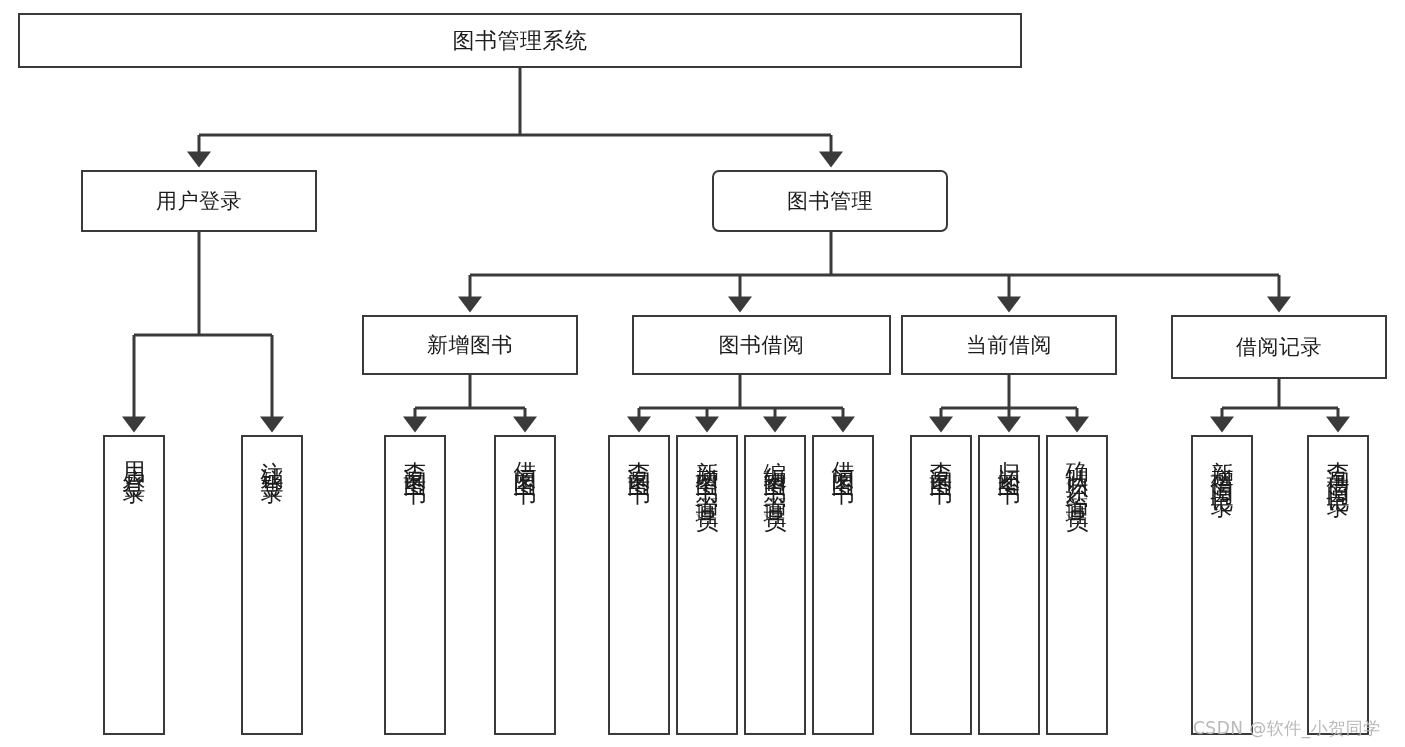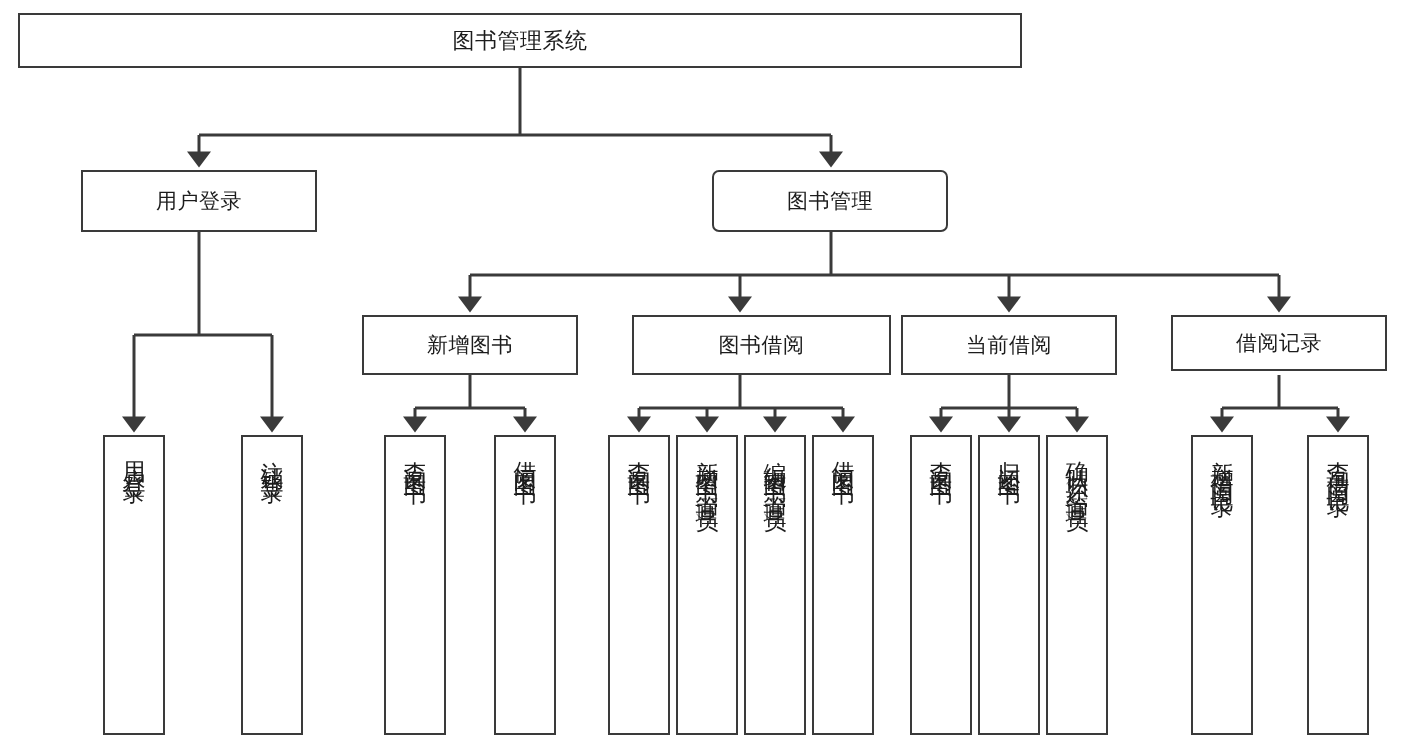--- a/index.html
+++ b/index.html
@@ -138,21 +138,21 @@
 
   <div class="node horiz" style="left:362px; top:315px; width:216px; height:60px;">
     <span class="node-label">新增图书</span>
   </div>
   <div class="node horiz" style="left:632px; top:315px; width:259px; height:60px;">
     <span class="node-label">图书借阅</span>
   </div>
   <div class="node horiz" style="left:901px; top:315px; width:216px; height:60px;">
     <span class="node-label">当前借阅</span>
   </div>
-  <div class="node horiz" style="left:1171px; top:315px; width:216px; height:56px;">
+  <div class="node horiz" style="left:1171px; top:315px; width:216px; height:64px;">
     <span class="node-label">借阅记录</span>
   </div>
 
   <div class="node vert" style="left:103px; top:435px; width:62px; height:300px;">
     <span class="node-label">用户登录</span>
   </div>
   <div class="node vert" style="left:241px; top:435px; width:62px; height:300px;">
     <span class="node-label">注销登录</span>
   </div>
 
@@ -186,14 +186,15 @@
     <span class="node-label">确认归还（管理员）</span>
   </div>
 
   <div class="node vert" style="left:1191px; top:435px; width:62px; height:300px;">
     <span class="node-label">新增借阅记录</span>
   </div>
   <div class="node vert" style="left:1307px; top:435px; width:62px; height:300px;">
     <span class="node-label">查询借阅记录</span>
   </div>
 
+  <div class="watermark" style="left:1193px; top:717px;">CSDN @软件_小贺同学</div>
 
 </div>
 
 </body></html>

